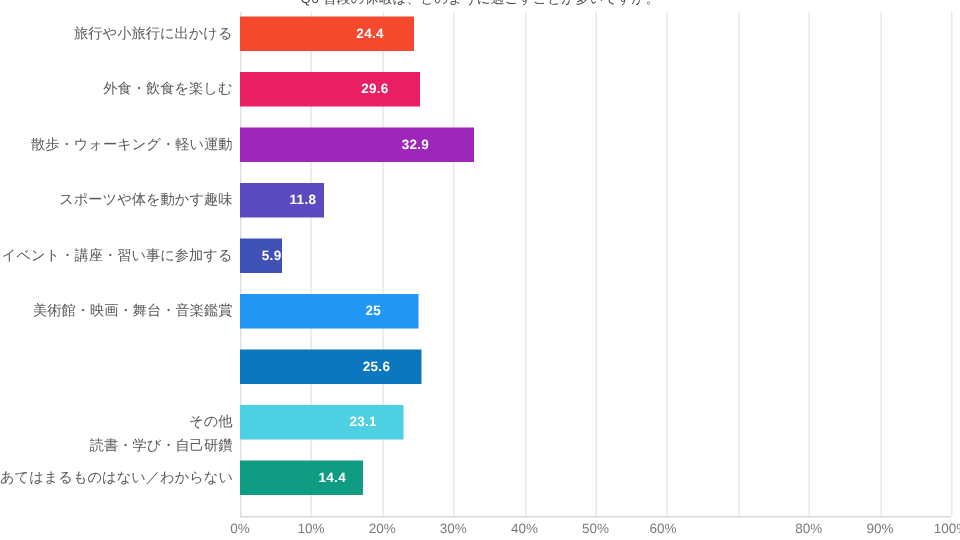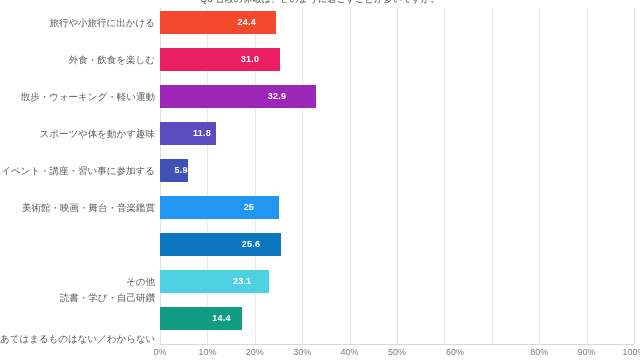--- a/index.html
+++ b/index.html
@@ -77,21 +77,21 @@
 
   <div id="cat-labels">
       <div class="cat-label" style="top: 3px;">旅行や小旅行に出かける</div>
       <div class="cat-label" style="top: 40px;">外食・飲食を楽しむ</div>
       <div class="cat-label" style="top: 77px;">散歩・ウォーキング・軽い運動</div>
       <div class="cat-label" style="top: 114px;">スポーツや体を動かす趣味</div>
       <div class="cat-label" style="top: 151px;">イベント・講座・習い事に参加する</div>
       <div class="cat-label" style="top: 188px;">美術館・映画・舞台・音楽鑑賞</div>
       <div class="cat-label" style="top: 238px; margin-top: 40px;">読書・学び・自己研鑽</div>
       <div class="cat-label" style="top: 262px;">その他</div>
-      <div class="cat-label" style="top: 299px; margin-top: 20px;">あてはまるものはない／わからない</div>
+      <div class="cat-label" style="top: 299px;">あてはまるものはない／わからない</div>
     </div>
 
   <div id="plot">
     <div id="gridlines">
         <div class="gridline axis-zero" style="left: 0px;"></div>
         <div class="gridline" style="left: 47.4px;"></div>
         <div class="gridline" style="left: 94.8px;"></div>
         <div class="gridline" style="left: 142.2px;"></div>
         <div class="gridline" style="left: 189.6px;"></div>
         <div class="gridline" style="left: 237px;"></div>
@@ -101,21 +101,21 @@
         <div class="gridline" style="left: 426.6px;"></div>
         <div class="gridline" style="left: 474px;"></div>
       </div>
     <div id="bars">
         <div class="bar-row" style="top: 3px; width: 474px;">
           <div class="bar" style="width: 115.656px; background: rgb(244, 73, 45);"></div>
           <div class="bar-value" style="left: 60.1411px; width: 53.2018px;">24.4</div>
         </div>
         <div class="bar-row" style="top: 40px; width: 474px;">
           <div class="bar" style="width: 119.922px; background: rgb(234, 30, 99);"></div>
-          <div class="bar-value" style="left: 62.3594px; width: 55.1641px;">31.0</div>
+          <div class="bar-value" style="left: 62.3594px; width: 55.1641px;">29.6</div>
         </div>
         <div class="bar-row" style="top: 77px; width: 474px;">
           <div class="bar" style="width: 155.946px; background: rgb(156, 39, 184);"></div>
           <div class="bar-value" style="left: 81.0919px; width: 71.7352px;">32.9</div>
         </div>
         <div class="bar-row" style="top: 114px; width: 474px;">
           <div class="bar" style="width: 55.932px; background: rgb(92, 75, 192);"></div>
           <div class="bar-value" style="left: 29.0846px; width: 25.7287px;">11.8</div>
         </div>
         <div class="bar-row" style="top: 151px; width: 474px;">
@@ -142,20 +142,20 @@
   </div>
 
   <div id="x-axis-line"></div>
   <div id="x-axis-labels">
       <div class="x-tick-label" style="left: 160px;">0%</div>
       <div class="x-tick-label" style="left: 207.4px;">10%</div>
       <div class="x-tick-label" style="left: 254.8px;">20%</div>
       <div class="x-tick-label" style="left: 302.2px;">30%</div>
       <div class="x-tick-label" style="left: 349.6px;">40%</div>
       <div class="x-tick-label" style="left: 397px;">50%</div>
-      <div class="x-tick-label" style="left: 455px;">60%</div>
+      <div class="x-tick-label" style="left: 442px;">60%</div>
       <div class="x-tick-label" style="left: 491.8px; margin-top: 19px;">70%</div>
       <div class="x-tick-label" style="left: 539.2px;">80%</div>
       <div class="x-tick-label" style="left: 586.6px;">90%</div>
       <div class="x-tick-label" style="left: 634px;">100%</div>
     </div>
 
 </div>
 
 </body></html>

